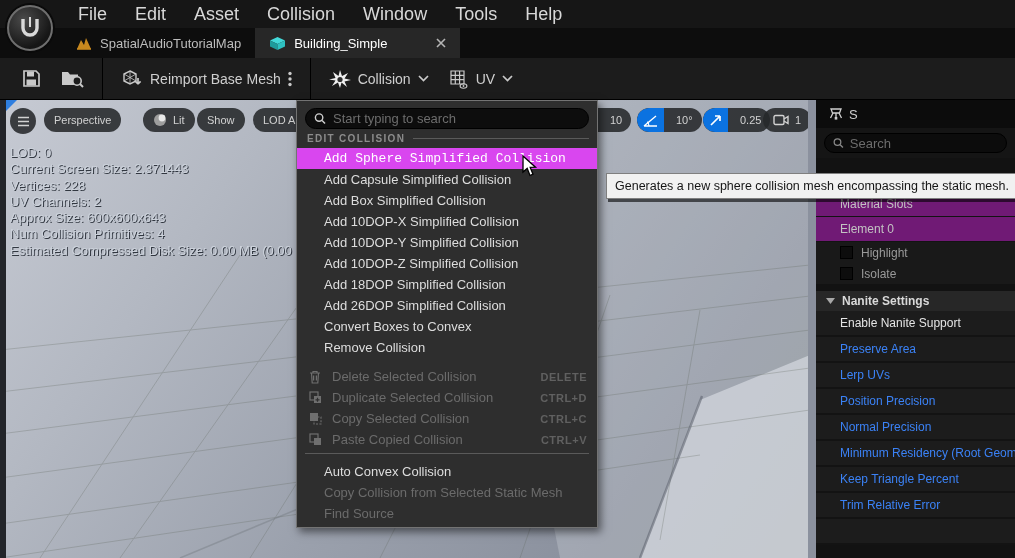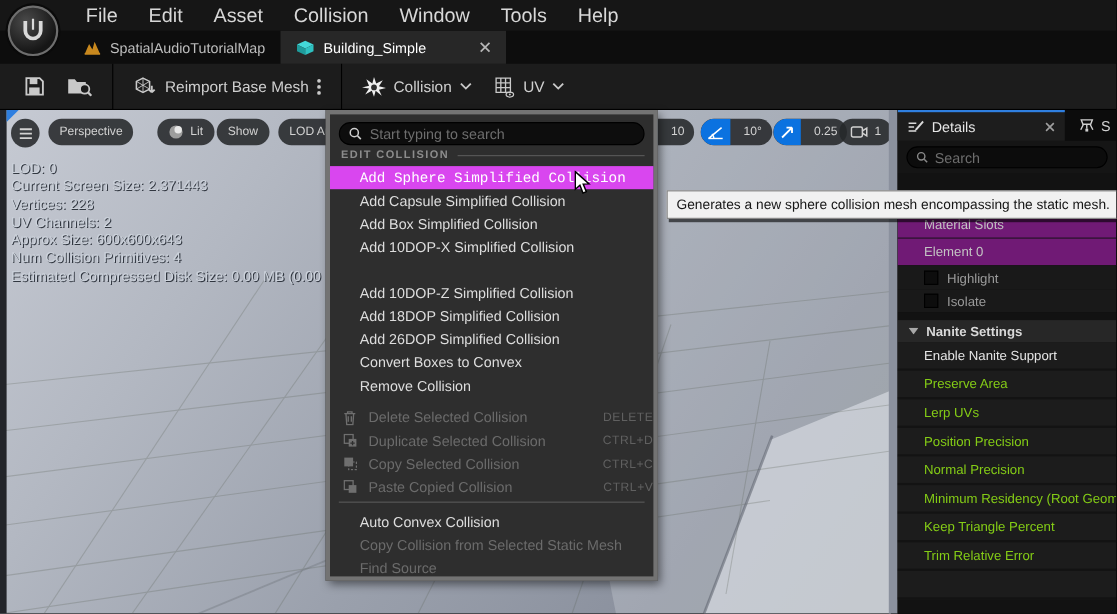--- a/index.html
+++ b/index.html
@@ -54,44 +54,44 @@
           background:#1d1d1d; border-top:2px solid #2f7fe0; min-width:152px; }
   .dtab .close { margin-left:auto; }
   .dtab2 { display:flex; align-items:center; gap:5px; padding:0 6px 0 12px; color:#cfcfcf; font-size:13px; }
   .dsearchrow { height:30px; background:#151515; display:flex; align-items:center; padding:0 8px; }
   .dsearch { flex:1; height:20px; background:#0c0c0c; border:1px solid #000; border-radius:10px;
              display:flex; align-items:center; gap:6px; padding:0 8px; }
   .dsearch input, .msearch input { background:transparent; border:none; outline:none; color:#bbb; font-size:13px; width:100%; }
   .dsearch input::placeholder, .msearch input::placeholder { color:#6d6d6d; }
   .dspacer { height:34px; background:#121212; }
   .drow { height:26px; background:#1c1c1c; border-bottom:2px solid #131313; display:flex; align-items:center;
-          padding-left:24px; color:#84cc16; font-size:12px; white-space:nowrap; overflow:hidden; }
+          padding-left:24px; color:#3b82f6; font-size:12px; white-space:nowrap; overflow:hidden; }
   .drow.lite { color:#c3c3c3; background:#701a75; border-bottom:1px solid #131313; height:25px; }
   .drow.cb { height:21px; background:#191919; border-bottom:none; color:#9a9a9a; }
   .drow.white { color:#e5e5e5; }
   .dgap { height:7px; background:#121212; }
   .dheader { height:20px; background:#272727; display:flex; align-items:center; gap:7px; padding-left:10px;
              color:#d9d9d9; font-size:12px; font-weight:bold; }
   .checkbox { width:13px; height:13px; background:#0d0d0d; border:1px solid #000; margin-right:8px; }
 
   
   .cmenu { position:absolute; left:296px; top:100px; width:302px; height:428px; background:#2e2e2e;
-           border:4px solid #737373; box-shadow:3px 4px 8px rgba(0,0,0,.5); z-index:20; }
+           border:1px solid #737373; box-shadow:3px 4px 8px rgba(0,0,0,.5); z-index:20; }
   .msearch { position:absolute; left:8px; top:7px; right:8px; height:21px; background:#0d0d0d; border:1px solid #000;
              border-radius:11px; display:flex; align-items:center; gap:7px; padding:0 8px; }
   .msection { position:absolute; left:10px; top:30px; right:8px; height:14px; display:flex; align-items:center; gap:8px;
               color:#8c8c8c; font-size:10px; font-weight:bold; letter-spacing:1.3px; }
   .msection .line { flex:1; height:1px; background:#5a5a5a; }
   .mitem { position:absolute; left:0; right:0; height:21px; display:flex; align-items:center;
            padding-left:27px; font-size:13px; color:#dddddd; white-space:nowrap; }
   .mitem.hl { background:#d946ef; color:#fff;font-family:Liberation Mono, monospace; }
   .mitem.dis { color:#6b6b6b; }
   .mitem.icn { padding-left:10px; gap:9px; }
   .mitem .micon { width:16px; display:flex; justify-content:center; }
-  .mitem .short { margin-left:auto; font-size:11px; color:#606060; letter-spacing:.5px; }
+  .mitem .short { margin-left:auto; margin-right:10px; font-size:11px; color:#606060; letter-spacing:.5px;font-weight:bold; }
   .msep { position:absolute; left:8px; right:8px; top:352px; height:1px; background:#5a5a5a; }
 
   
   .tooltip { position:absolute; left:606px; top:173px; z-index:30; background:#f1f1f1; color:#161616;
              border:1px solid #7f7f7f; box-shadow:2px 3px 0 rgba(0,0,0,.6); font-size:12.5px;
              padding:5px 8px; white-space:nowrap; }
 
   .cursor { position:absolute; left:522px; top:155px; z-index:40; }
 </style>
 </head>
@@ -280,32 +280,20 @@
         <div>Approx Size: 600x600x643</div>
         <div>Num Collision Primitives:  4</div>
         <div>Estimated Compressed Disk Size: 0.00 MB (0.00 MB)</div>
       </div>
     </div>
 
     <div class="splitter"></div>
 
     <div class="details">
       <div class="dtabs">
-        <div class="dtab">
-          <svg width="15" height="13" viewBox="0 0 15 13">
-            <path d="M1 3 h7 M1 6.5 h5 M1 10 h7" stroke="#d9d9d9" stroke-width="1.4"></path>
-            <path d="M14 1 L7 9 l-1.6 3 3-1.4 7-8 Z" fill="#d9d9d9" transform="scale(0.85) translate(2,0)"></path>
-          </svg>
-          <span>Details</span>
-          <span class="close">
-            <svg width="9" height="9" viewBox="0 0 9 9">
-                <path d="M1 1 L8 8 M8 1 L1 8" stroke="#9f9f9f" stroke-width="1.5"></path>
-              </svg>
-          </span>
-        </div>
         <div class="dtab2">
           <svg width="16" height="15" viewBox="0 0 16 15">
             <path d="M3 2 h10 l-1.5 4 h-7 Z" fill="none" stroke="#cfcfcf" stroke-width="1.3"></path>
             <path d="M5 6 l-2.5 5 M11 6 l2.5 5 M8 6 v4" stroke="#cfcfcf" stroke-width="1.3"></path>
             <rect x="6.7" y="10" width="2.6" height="2.6" fill="#cfcfcf"></rect>
           </svg>
           <span>S</span>
         </div>
       </div>
       <div class="dsearchrow">
@@ -385,20 +373,23 @@
       </div>
     <div class="mitem" style="top:89px;">
         <span>Add Box Simplified Collision</span>
       </div>
     <div class="mitem" style="top:68px;">
         <span>Add Capsule Simplified Collision</span>
       </div>
     <div class="mitem" style="top:110px;">
         <span>Add 10DOP-X Simplified Collision</span>
       </div>
+    <div class="mitem" style="top:131px;">
+        <span>Add 10DOP-Y Simplified Collision</span>
+      </div>
     <div class="mitem" style="top:152px;">
         <span>Add 10DOP-Z Simplified Collision</span>
       </div>
     <div class="mitem" style="top:173px;">
         <span>Add 18DOP Simplified Collision</span>
       </div>
     <div class="mitem" style="top:194px;">
         <span>Add 26DOP Simplified Collision</span>
       </div>
     <div class="mitem" style="top:215px;">

